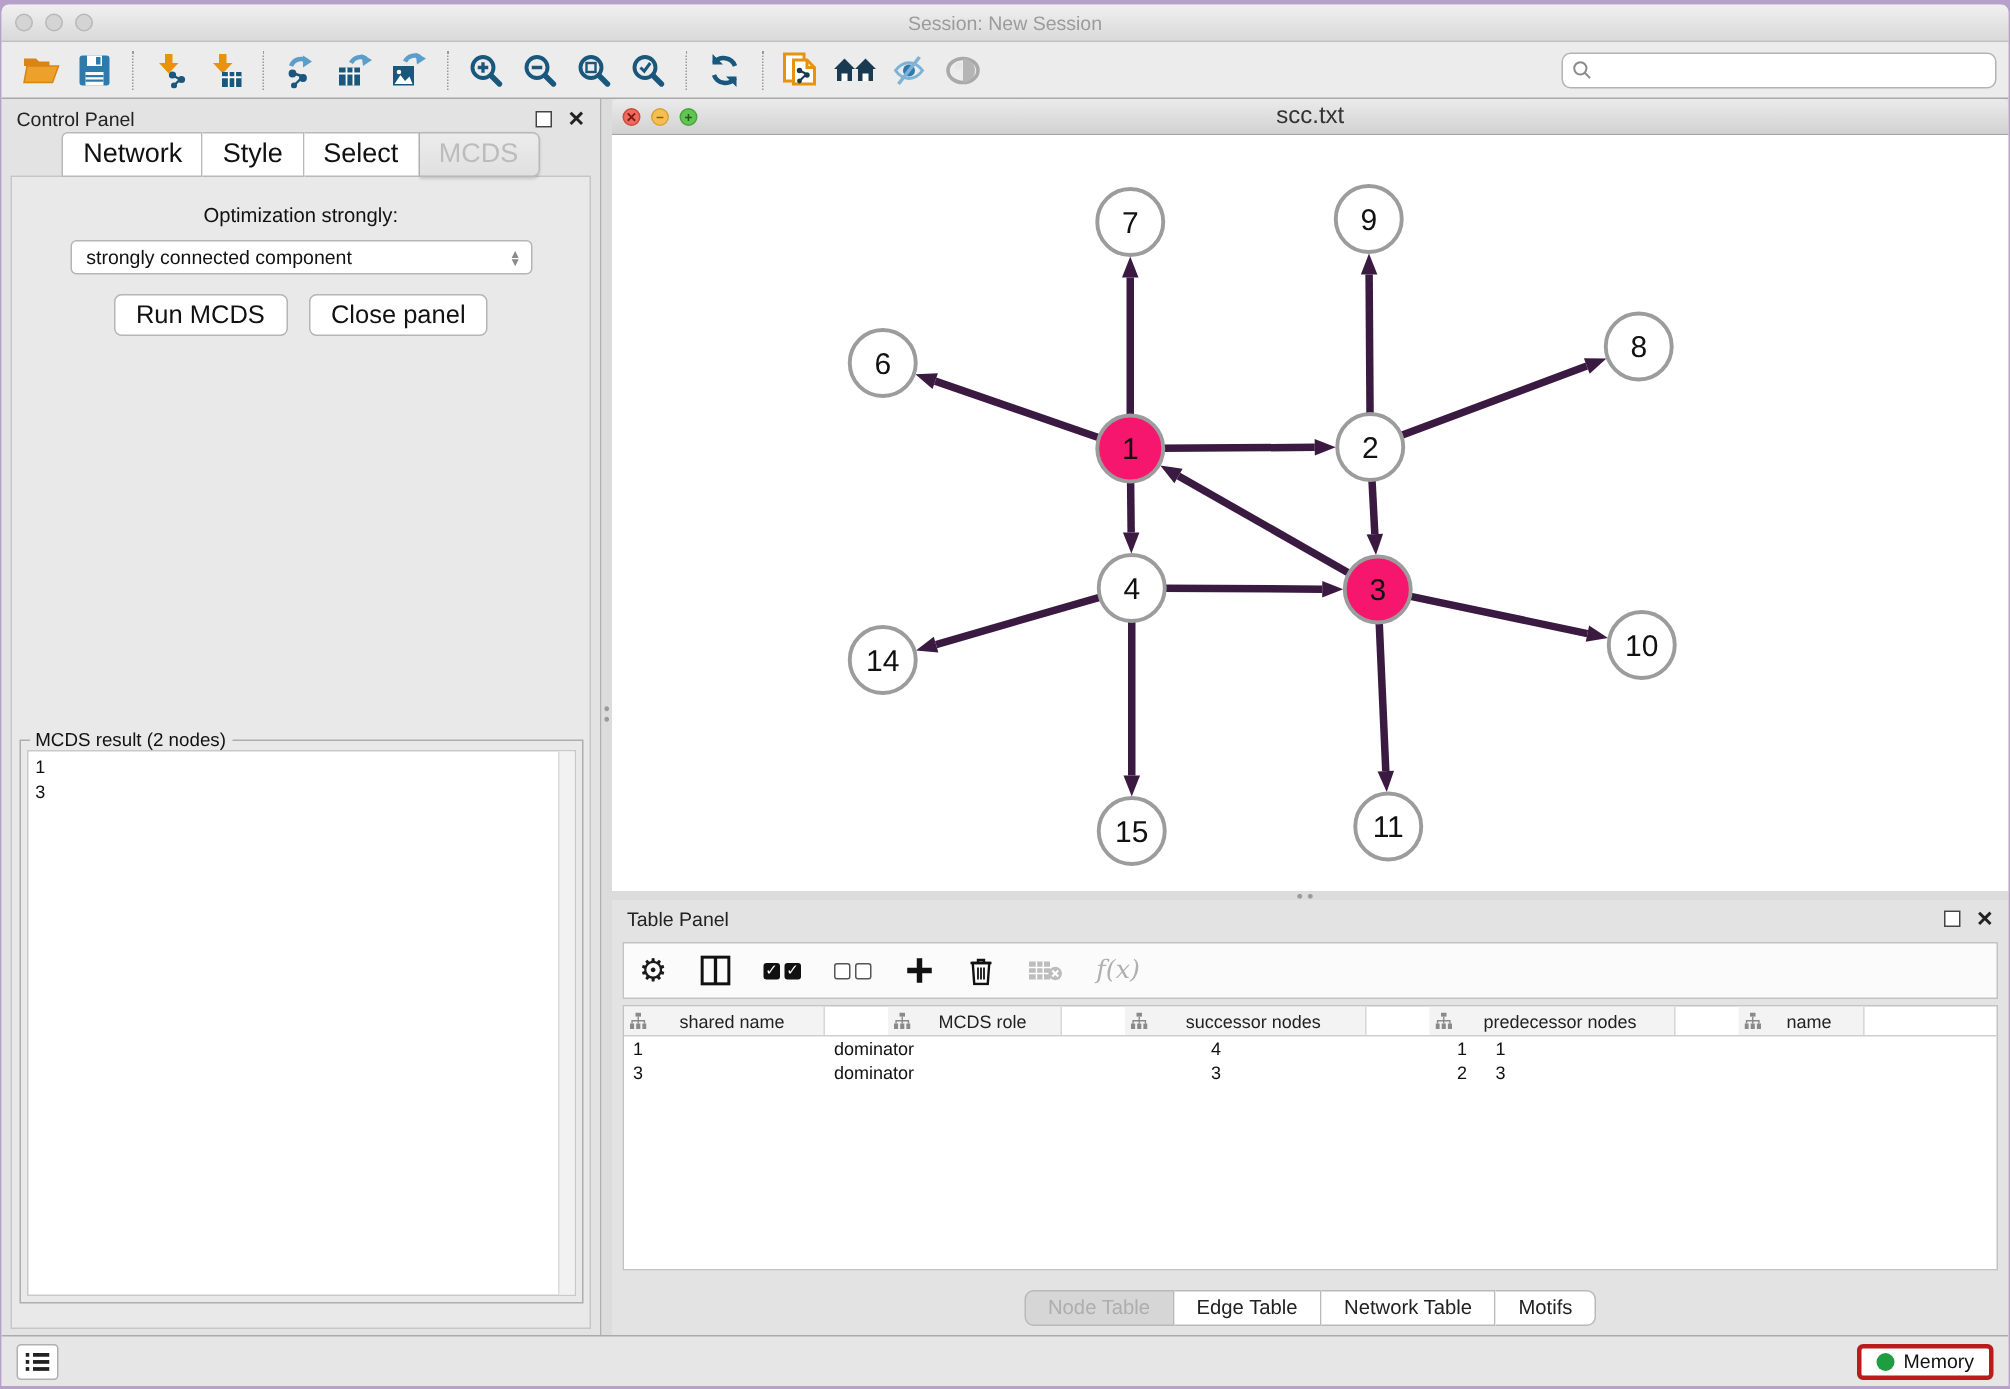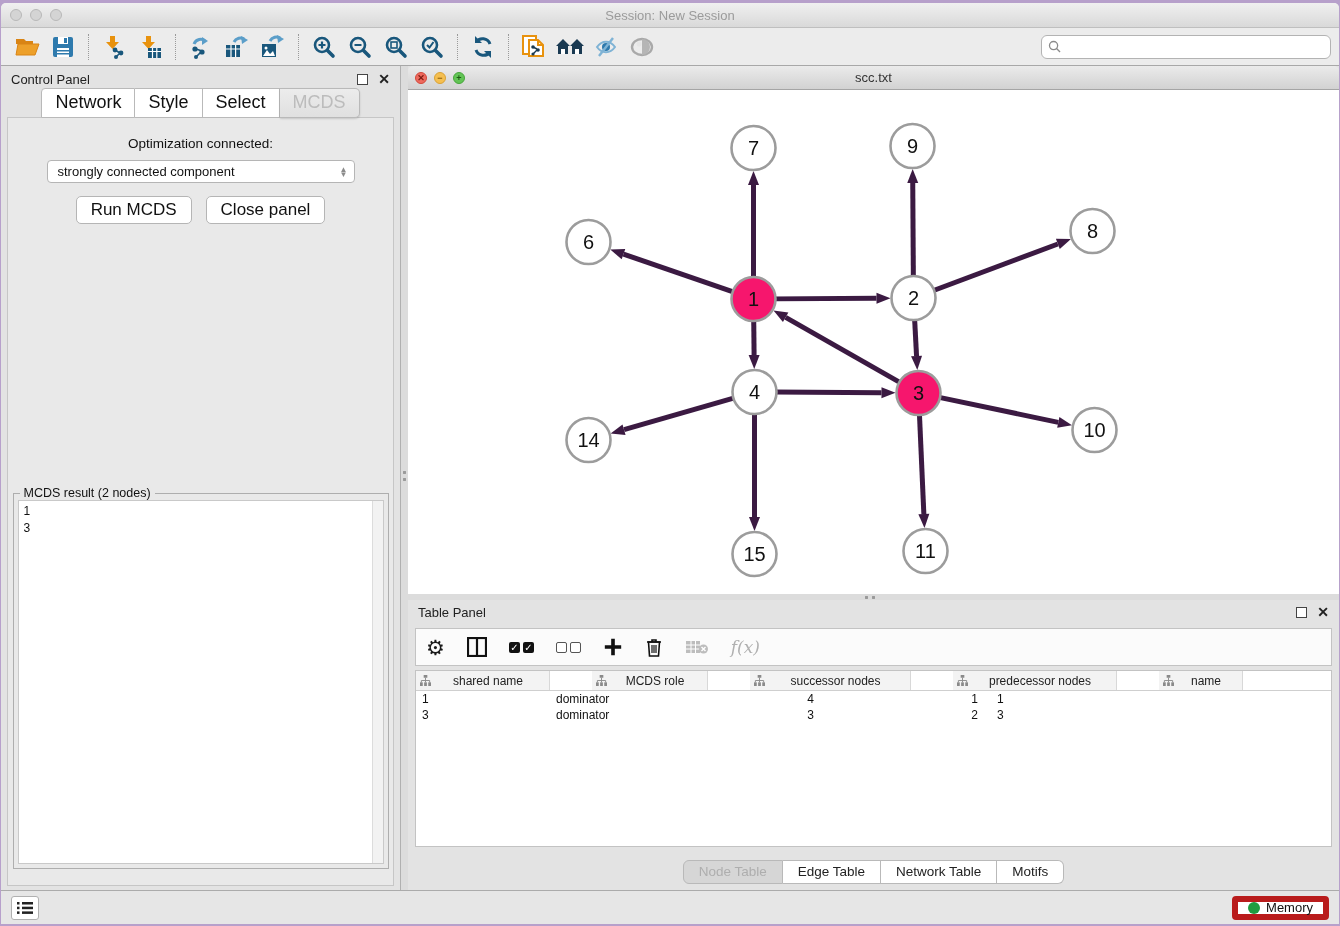--- a/index.html
+++ b/index.html
@@ -57,21 +57,21 @@
                          font-size:12px; color:#111; padding:2px 5px; white-space:pre; line-height:17px; }
   .fieldset .scrolltrack { position:absolute; right:5px; top:7px; bottom:5px; width:11px; background:#f2f2f2; border-left:1px solid #dcdcdc; }
 
   
   .net-title { height:24px; flex:0 0 24px; background:linear-gradient(#ebebeb,#d2d2d2); border-bottom:1px solid #a5a5a5;
                border-radius:5px 5px 0 0; display:flex; align-items:center; position:relative; }
   .tl { width:12px; height:12px; border-radius:50%; margin-left:7px; font-size:9px; line-height:11px; text-align:center; font-weight:bold; }
   .tl.red   { background:#ee6a5e; border:1px solid #d2473a; color:#7c1a10; }
   .tl.yel   { background:#f5bf50; border:1px solid #d9a236; color:#8a5d0a; }
   .tl.grn   { background:#62c455; border:1px solid #47a53b; color:#1d5c12; }
-  .net-name { position:absolute; left:0; right:0; text-align:center; font-size:13px; color:#333; }
+  .net-name { position:absolute; left:0; right:0; text-align:center; font-size:16px; color:#333; }
   .canvas { height:504px; flex:0 0 504px; background:#fff; position:relative; }
   .hsplit { height:6px; flex:0 0 6px; background:#dcdcdc; position:relative; }
   .hsplit .dots { position:absolute; left:455px; top:2px; width:14px; height:3px;
                   background:radial-gradient(circle 1.5px, #9a9a9a 1.4px, transparent 1.6px) 0 0/7px 3px; }
 
   
   .tpanel { flex:1; background:#e3e3e3; display:flex; flex-direction:column; min-height:0; }
   .tp-header { height:24px; display:flex; align-items:center; padding:0 10px; font-size:13px; color:#222; }
   .tp-toolbar { margin:4px 7px 4px; height:38px; background:#fbfbfb; border:1px solid #c3c3c3;
                 display:flex; align-items:center; padding-left:10px; gap:22px; }
@@ -91,21 +91,21 @@
   .tp-tab { font-size:13.5px; padding:3px 15px 4px; background:#fff; border:1px solid #b9b9b9; border-left:none; color:#222; }
   .tp-tab:first-child { border-left:1px solid #b9b9b9; border-radius:6px 0 0 6px;text-align:center; }
   .tp-tab:last-child { border-radius:0 6px 6px 0; }
   .tp-tab.disabled { background:#d6d6d6; color:#aeaeae; }
 
   
   .statusbar { height:34px; flex:0 0 34px; background:#e6e6e6; border-top:1px solid #ababab;
                display:flex; align-items:center; padding:0 10px; }
   .console-btn { width:28px; height:24px; background:#fff; border:1px solid #b0b0b0; border-radius:3px;
                  display:flex; align-items:center; justify-content:center; }
-  .memory-btn { margin-left:auto; height:24px; background:#fff; border:6px solid #b91c1c; border-radius:4px;
+  .memory-btn { margin-left:auto; height:24px; background:#fff; border:3px solid #b91c1c; border-radius:4px;
                 display:flex; align-items:center; gap:6px; padding:0 10px; font-size:13px; color:#111; }
   .memdot { width:12px; height:12px; border-radius:50%; background:#1f9d40; }
   svg { display:block; }
 </style>
 </head>
 <body>
 
 <div class="window">
 
   <div class="titlebar">
@@ -279,21 +279,21 @@
         <span class="mini-max"></span>
         <span class="mini-close">✕</span>
       </div>
       <div class="cp-tabs" id="cp-tabs">
           <span class="cp-tab">Network</span>
           <span class="cp-tab">Style</span>
           <span class="cp-tab">Select</span>
           <span class="cp-tab disabled">MCDS</span>
         </div>
       <div class="cp-content">
-        <div class="opt-label">Optimization connected:</div>
+        <div class="opt-label">Optimization strongly:</div>
         <div class="dropdown">
           <span>strongly connected component</span>
           <span class="stepper">
               <span>▲</span>
               <span>▼</span>
             </span>
         </div>
         <div class="btn-row">
           <button class="mac-btn">Run MCDS</button>
           <button class="mac-btn">Close panel</button>

